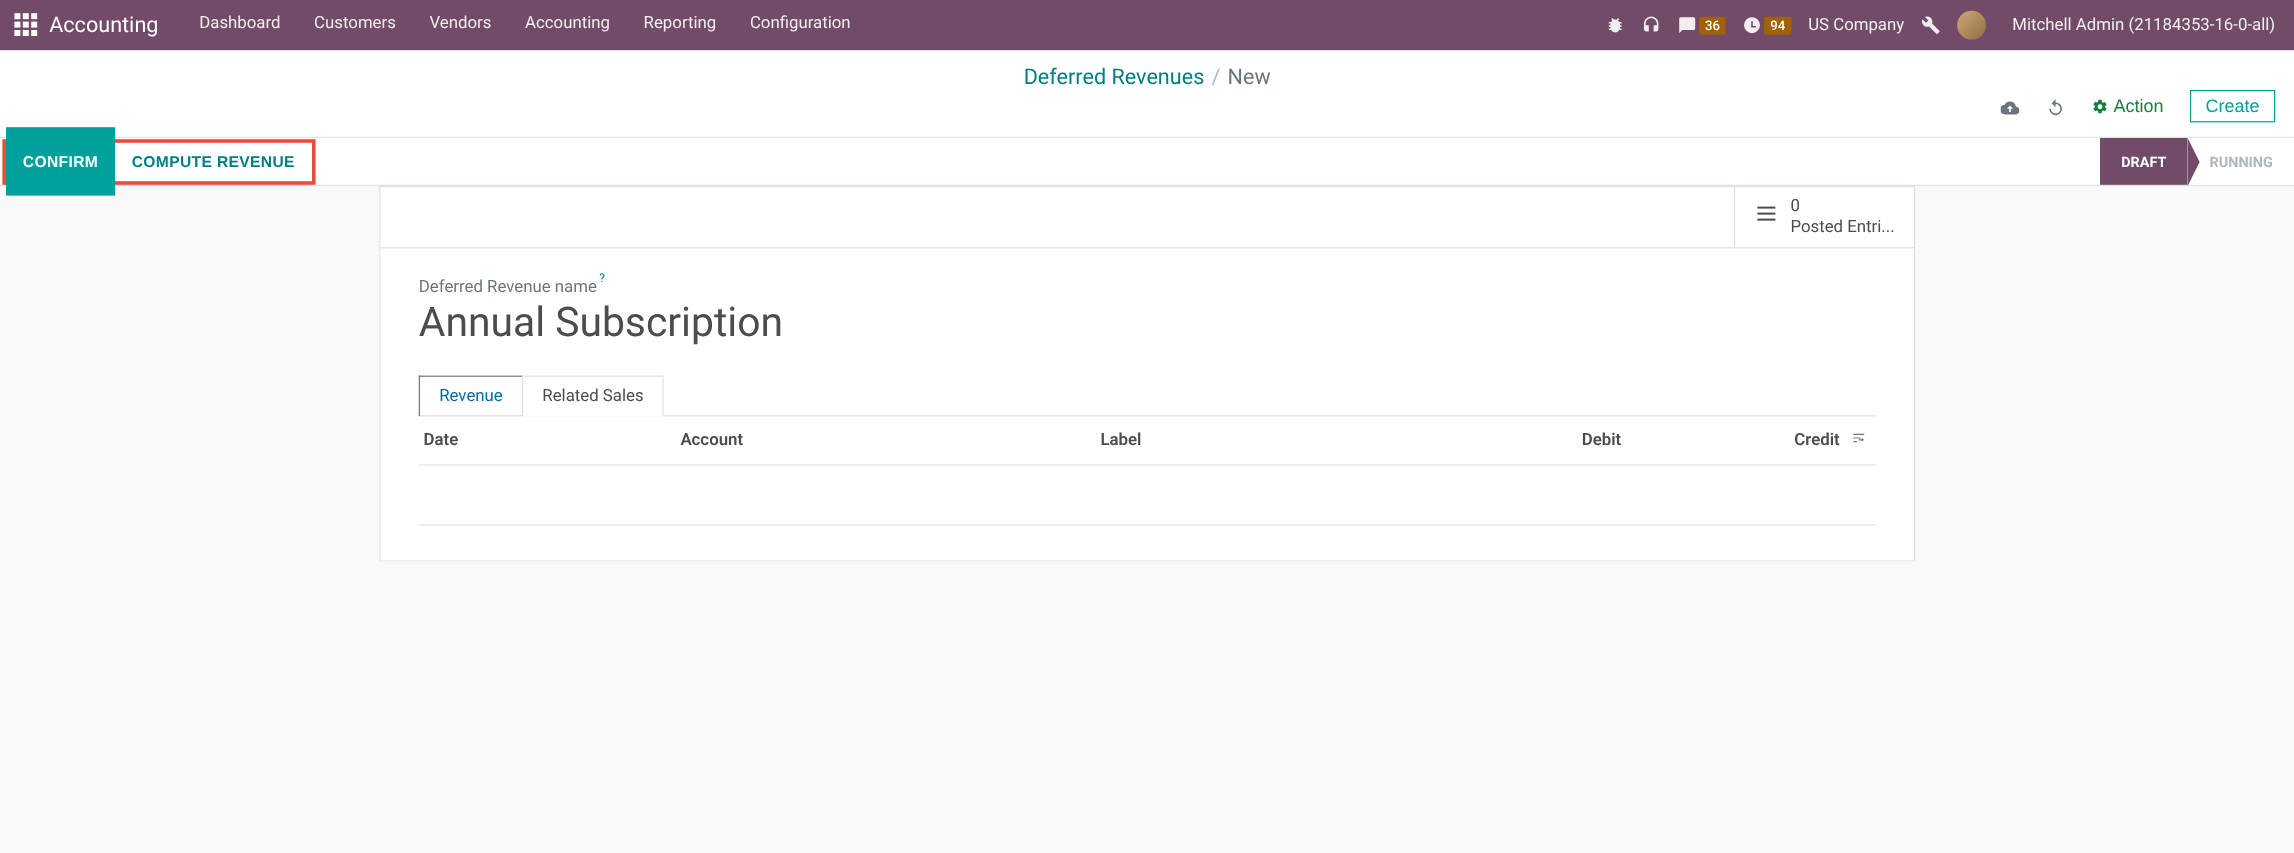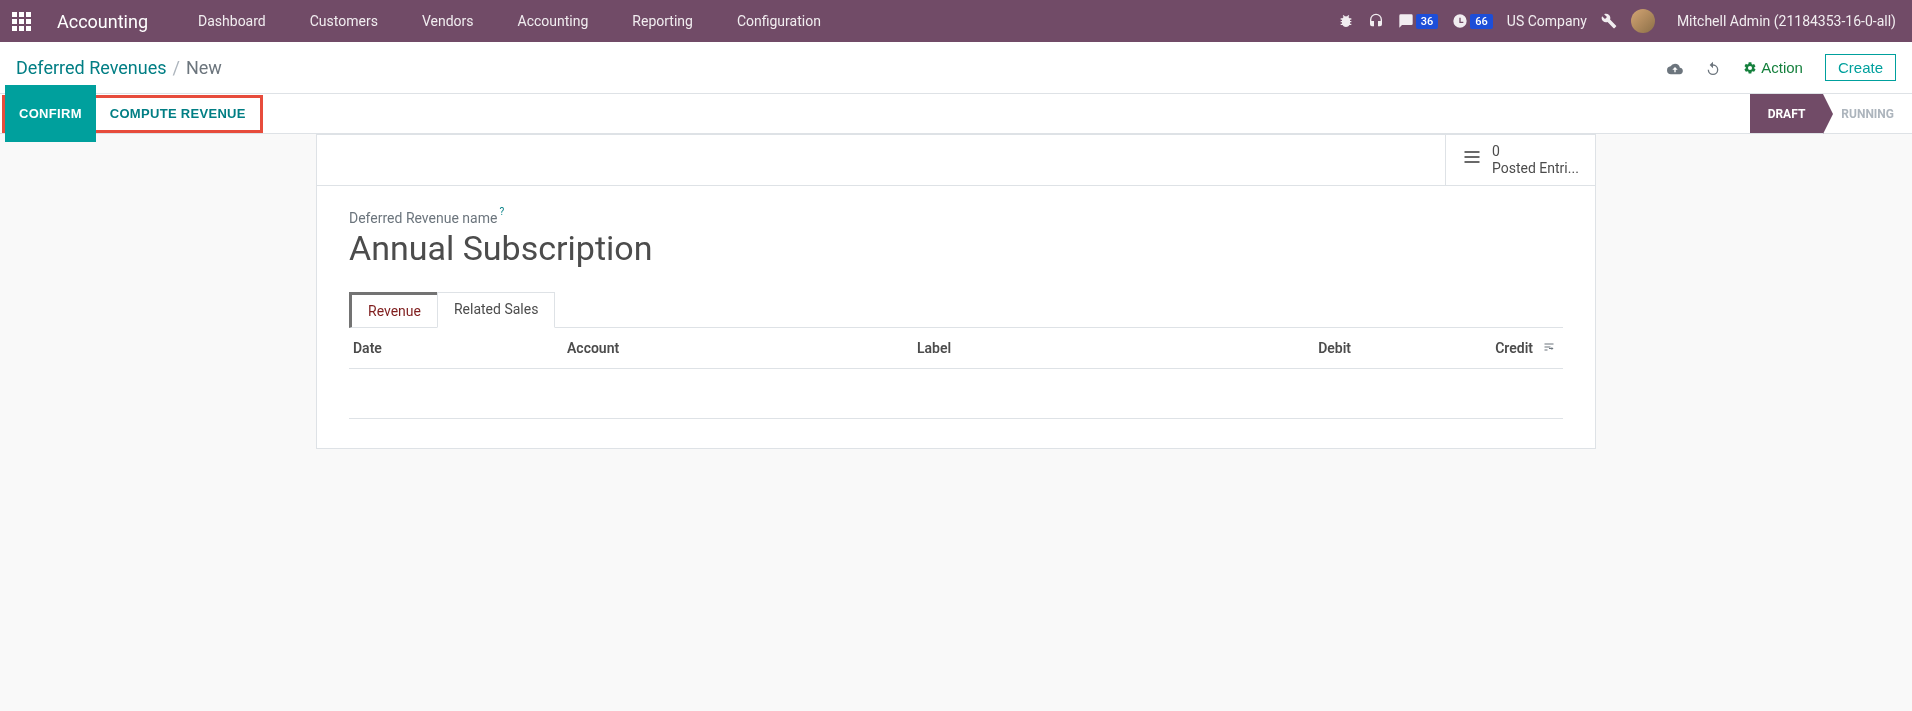--- a/index.html
+++ b/index.html
@@ -1,33 +1,33 @@
 <!DOCTYPE html>
 <html><head>
 <meta charset="utf-8">
 <style>
   * { box-sizing: border-box; margin: 0; padding: 0; }
   body { font-family: -apple-system, BlinkMacSystemFont, "Segoe UI", Roboto, Helvetica, Arial, sans-serif; font-size: 13px; color: #4c4c4c; background: #f9f9f9; width: 1912px; }
   
   
   .navbar { background: #714b67; color: #fff; height: 42px; display: flex; align-items: center; padding: 0 8px; }
-  .navbar-left { display: flex; align-items: center; gap: 16px; }
+  .navbar-left { display: flex; gap: 0; }
   .apps-grid { display: grid; grid-template-columns: repeat(3, 5px); grid-template-rows: repeat(3, 5px); gap: 2px; margin-right: 10px; margin-left: 4px; cursor: pointer;}
   .apps-grid div { background: #fff; width:5px; height:5px; }
   .app-title { font-size: 18px; font-weight: 400; color: #fff; margin-right: 20px; }
   .nav-link { color: rgba(255,255,255,0.9); font-size: 14px; padding: 0 14px; cursor: pointer; }
   .navbar-right { margin-left: auto; display:flex; align-items:center; gap: 14px; padding-right: 8px; }
   .nav-icon { color: rgba(255,255,255,0.9); cursor:pointer; font-size:15px; position:relative; display:flex; align-items:center; }
-  .badge { background:#1d4ed8; color:#fff; font-size:11px; border-radius:2px; padding:1px 5px; margin-left:2px; font-weight:500; }
+  .badge { background:#a16207; color:#fff; font-size:11px; border-radius:2px; padding:1px 5px; margin-left:2px; font-weight:500; }
   .company { color: rgba(255,255,255,0.9); font-size:14px; cursor:pointer;}
   .avatar { width:24px; height:24px; border-radius:50%; background: linear-gradient(135deg,#d4a574,#8b6f47); display:inline-block; margin-right:4px; vertical-align:middle;}
   .user { color: rgba(255,255,255,0.9); font-size:14px; cursor:pointer; display:flex; align-items:center; gap:18px;}
 
   
-  .controlbar { background:#fff; border-bottom:1px solid #dee2e6; padding: 12px 16px; display:flex; align-items:center; }
+  .controlbar { background:#fff; border-bottom:1px solid #dee2e6; padding: 12px 16px; display:flex; align-items:center;flex-direction:column; }
   .breadcrumb { font-size:18px; display:flex; align-items:center; gap:6px;}
   .breadcrumb a { color:#017e84; text-decoration:none; }
   .breadcrumb-sep { color:#adb5bd; }
   .breadcrumb-current { color:#6c757d; }
   .ctl-right { margin-left:auto; display:flex; align-items:center; gap:22px; }
   .ctl-icon { color:#6c757d; cursor:pointer; font-size:16px; }
   .action-btn { background:none; border:none; color:#15803d; font-size:15px; cursor:pointer; display:flex; align-items:center; gap:4px;justify-content:space-between;}
   .create-btn { border:1px solid #00a09d; background:#fff; color:#00a09d; padding:4px 12px; font-size:15px; cursor:pointer;}
 
   
@@ -53,21 +53,21 @@
   .stat-label { font-size:14px; white-space:nowrap; overflow:hidden; text-overflow:ellipsis; max-width:90px;}
 
   .sheet-body { padding: 24px 32px 0 32px;}
   .field-label { font-size:14px; color:#6c757d; font-weight:400; display:flex; align-items:flex-start; gap:2px;}
   .help-q { color:#017e84; font-size:10px; cursor:help; position:relative; top:-4px;}
   .revenue-name { font-size:34px; color:#4c4c4c; font-weight:400; margin-top:2px; margin-bottom:24px;}
 
   
   .tabs { display:flex; border-bottom:1px solid #dee2e6; }
   .tab { padding:8px 16px; font-size:14px; cursor:pointer; border:1px solid transparent; border-bottom:none; margin-bottom:-1px;}
-  .tab.inactive { color:#7f1d1d; border:3px solid #737373; border-bottom:1px solid #dee2e6; background:#fff;}
+  .tab.inactive { color:#0369a1; border:1px solid #737373; border-bottom:1px solid #dee2e6; background:#fff;}
   .tab.active { color:#4c4c4c; border:1px solid #dee2e6; border-bottom:1px solid #fff; background:#fff;}
   .tab.inactive:first-child { border-right:none;}
 
   
   .tbl { width:100%; border-collapse:collapse; margin-top:0;}
   .tbl th { text-align:left; font-weight:600; font-size:14px; color:#4c4c4c; padding:12px 8px; border-bottom:1px solid #dee2e6;}
   .tbl th.num, .tbl td.num { text-align:right;}
   .tbl td { font-size:14px; color:#4c4c4c; padding:10px 8px; border-bottom:1px solid #f0f0f0;}
   .tbl td:first-child, .tbl th:first-child { padding-left:4px;}
   .add-line { color:#017e84; cursor:pointer;}
@@ -116,21 +116,21 @@
     <span class="nav-icon">
       <svg class="ico" viewBox="0 0 24 24">
           <path d="M20 2H4a2 2 0 00-2 2v18l4-4h14a2 2 0 002-2V4a2 2 0 00-2-2z"></path>
         </svg>
       <span class="badge">36</span>
     </span>
     <span class="nav-icon">
       <svg class="ico" viewBox="0 0 24 24">
           <path d="M12 2a10 10 0 100 20 10 10 0 000-20zm1 11h4v2h-6V7h2v6z"></path>
         </svg>
-      <span class="badge">66</span>
+      <span class="badge">94</span>
     </span>
     <span class="company">US Company</span>
     <span class="nav-icon">
       <svg class="ico" viewBox="0 0 24 24">
           <path d="M22.7 19l-9.1-9.1c.9-2.3.4-5-1.5-6.9-2-2-5-2.4-7.4-1.3L9 6 6 9 1.6 4.7C.4 7.1.9 10.1 2.9 12.1c1.9 1.9 4.6 2.4 6.9 1.5l9.1 9.1c.4.4 1 .4 1.4 0l2.3-2.3c.5-.4.5-1.1.1-1.4z"></path>
         </svg>
     </span>
     <span class="user">
       <span class="avatar"></span>
       <span>Mitchell Admin (21184353-16-0-all)</span>

